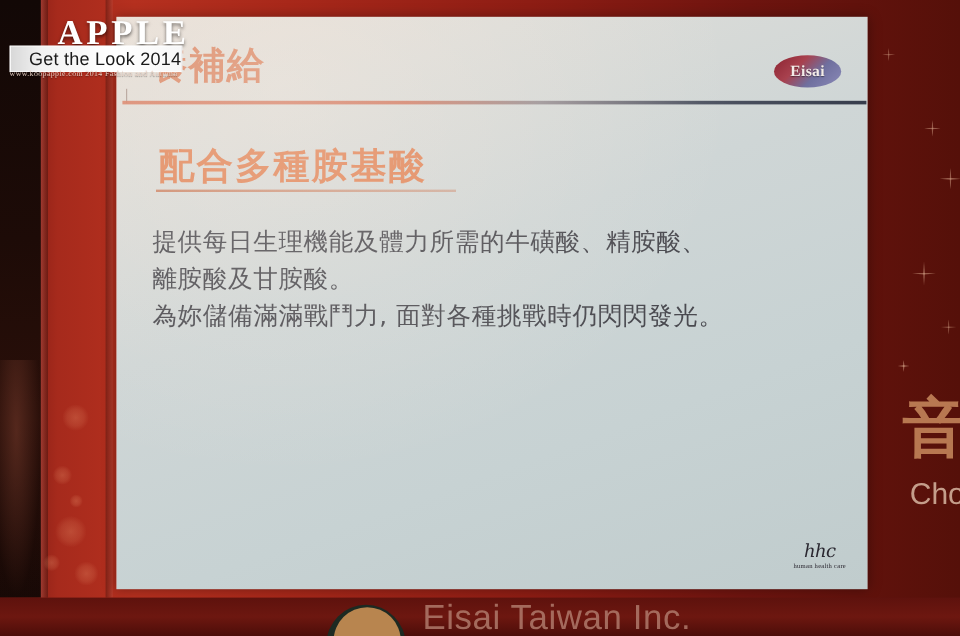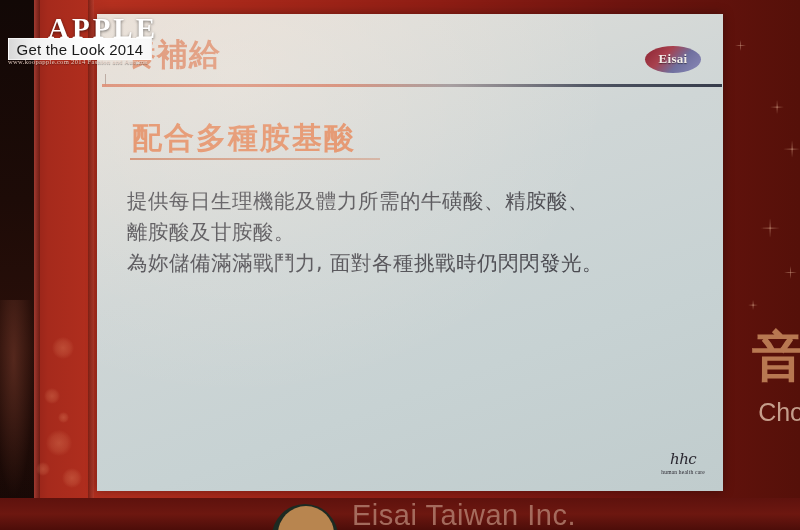--- a/index.html
+++ b/index.html
@@ -272,21 +272,21 @@
     position: absolute;
     left: 8px; top: 38px;
     width: 144px; height: 22px;
     background: linear-gradient(90deg, #d8d8d8 0%, #f2f2f2 18%, #ffffff 60%, #f7f7f7 100%);
     border: 1px solid rgba(255,255,255,.6);
     box-sizing: border-box;
   }
   .wm-bar-text {
     position: absolute;
     left: 0; right: 0; top: 2px;
-    text-align: center;
+    text-align: right;
     font-size: 15px;
     color: #1a1a1a;
     letter-spacing: .2px;
   }
   .wm-url {
     position: absolute;
     left: 8px; top: 58px;
     font-size: 6.5px;
     color: #f0d8cc;
     letter-spacing: .35px;

